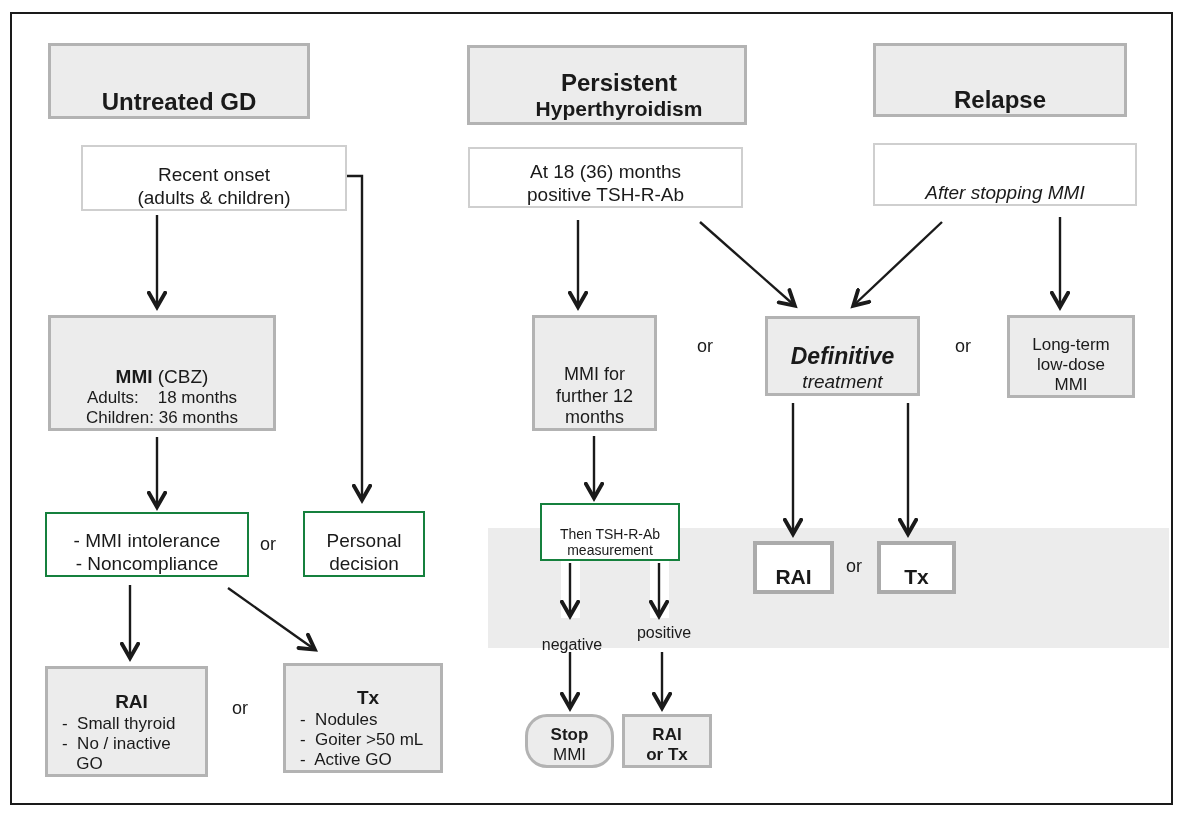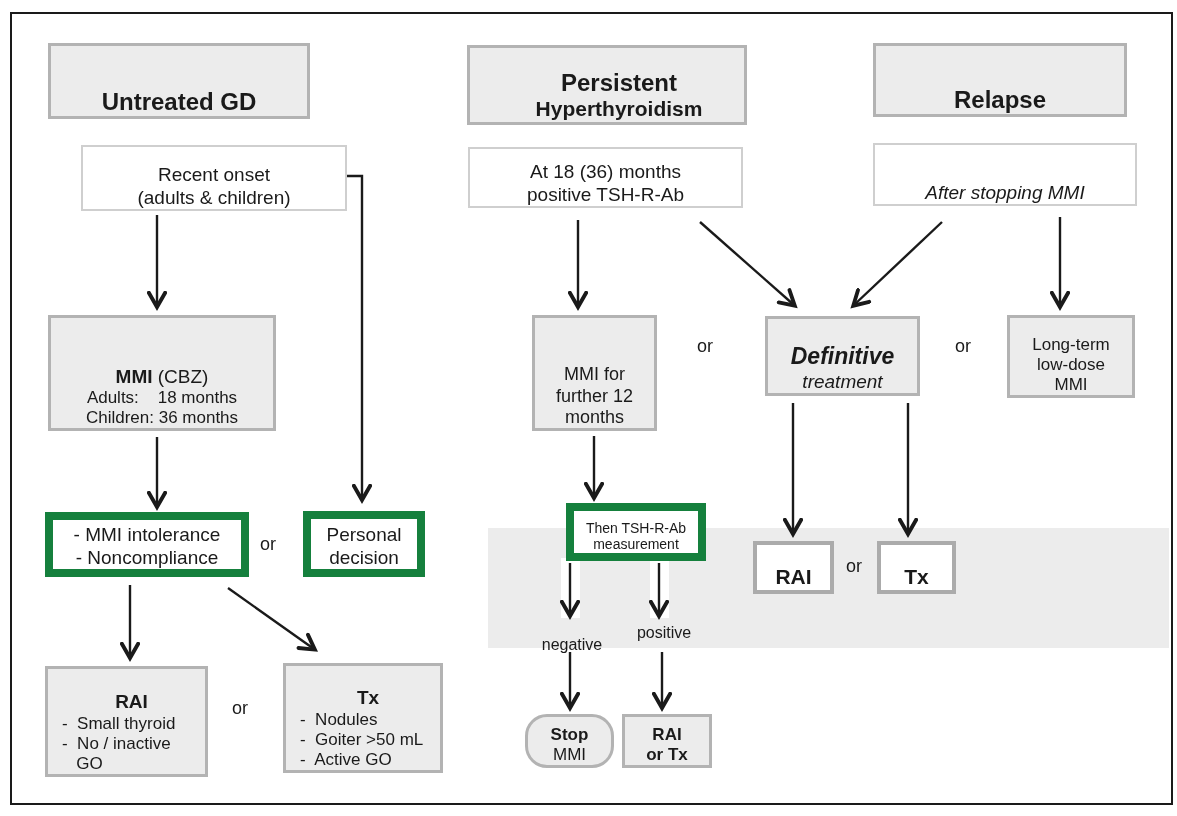--- a/index.html
+++ b/index.html
@@ -10,21 +10,21 @@
   .frame{position:absolute;left:10px;top:12px;width:1159px;height:789px;border:2px solid #1a1a1a;}
   .band{position:absolute;left:488px;top:528px;width:681px;height:120px;background:#ececec;}
   .arrows{position:absolute;left:0;top:0;width:1177px;height:816px;pointer-events:none;}
   .box{
     position:absolute;box-sizing:border-box;display:flex;flex-direction:column;
     justify-content:flex-end;align-items:center;text-align:center;line-height:1.18;background:#fff;
   }
   .hdr{background:#ececec;border:3px solid #b3b3b3;font-weight:bold;font-size:24px;}
   .gray{background:#ececec;border:3px solid #b3b3b3;}
   .white-thin{background:#ffffff;border:2px solid #cfcfcf;}
-  .white-thick{background:#ffffff;border:8px solid #15803d;}
+  .white-thick{background:#ffffff;border:2px solid #15803d;}
   .band-box{background:#ffffff;border:4px solid #ababab;font-weight:bold;font-size:21px;}
   .fs14{font-size:14px;} .fs17{font-size:17px;}
   .fs18{font-size:18px;} .fs19{font-size:19px;}
   .b{font-weight:bold;}
   .t23{font-size:23px;font-weight:bold;}
   .t19{font-size:19px;font-weight:bold;}
   .sub21{font-size:21px;}
   .or{position:absolute;width:40px;text-align:center;font-size:18px;}
   .cond{position:absolute;width:100px;text-align:center;font-size:16px;}
   .items{align-items:flex-start;padding-left:14px;padding-right:4px;}
@@ -143,21 +143,21 @@
   </div>
 
   <div class="box hdr" style="left:873px;top:43px;width:254px;height:74px;">
     <span>Relapse</span>
   </div>
 
   <div class="box white-thin fs19" style="left:873px;top:143px;width:264px;height:63px;font-style:italic;">
     <span>After stopping MMI</span>
   </div>
 
-  <div class="box white-thick fs14" style="left:566px;top:503px;width:140px;height:58px;">
+  <div class="box white-thick fs14" style="left:540px;top:503px;width:140px;height:58px;">
     <span>Then TSH-R-Ab</span>
     <span>measurement</span>
   </div>
 
   <span class="cond" style="left:522px;top:624px;margin-top:12px;">negative</span>
   <span class="cond" style="left:614px;top:624px;">positive</span>
 
   <div class="box band-box" style="left:753px;top:541px;width:81px;height:53px;">
     <span>RAI</span>
   </div>

